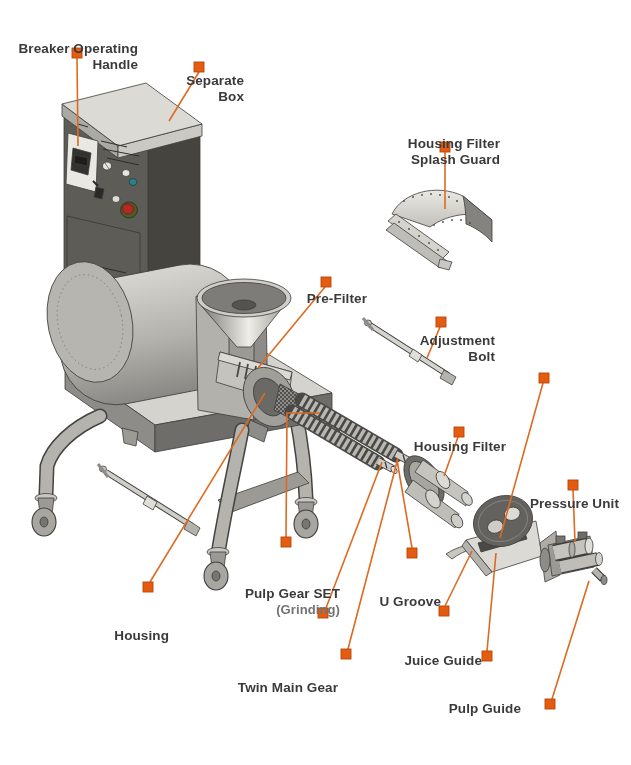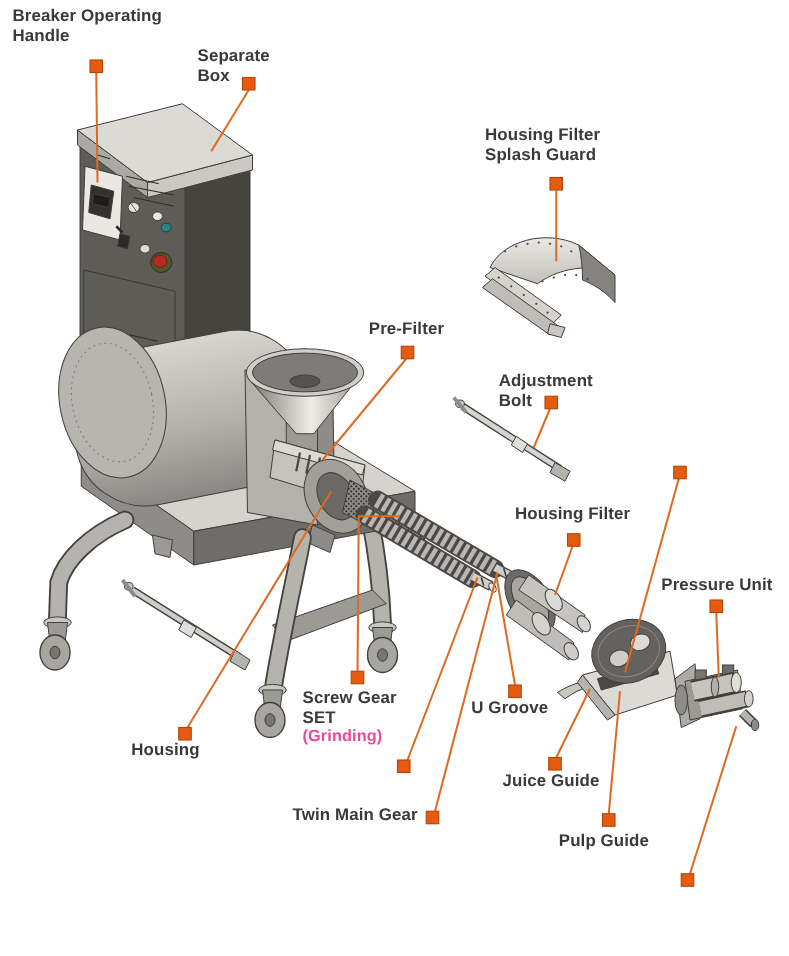--- a/index.html
+++ b/index.html
@@ -1,21 +1,21 @@
 <!DOCTYPE html>
 <html><head>
 <meta charset="utf-8">
 <style>
   html,body{margin:0;padding:0;background:#fff;}
   #stage{position:relative;width:631px;height:765px;background:#ffffff;overflow:hidden;
          font-family:"Liberation Sans",sans-serif;}
   #art{position:absolute;left:0;top:0;}
   .lbl{position:absolute;font-weight:bold;font-size:13.5px;line-height:1.16;color:#3a3a3a;
-       text-align:left;white-space:pre-line;letter-spacing:.1px;}
-  .lbl .sub{display:block;color:#ec4899;font-size:13px;}
+       text-align:right;white-space:pre-line;letter-spacing:.1px;margin-top:36px;}
+  .lbl .sub{display:block;color:#737373;font-size:13px;}
 </style>
 </head>
 <body>
 
 <div id="stage">
 
 <svg id="art" width="631" height="765" viewBox="0 0 631 765" xmlns="http://www.w3.org/2000/svg">
   <defs>
     <linearGradient id="gFunnel" x1="0" y1="0" x2="1" y2="0">
       <stop offset="0" stop-color="#757370"></stop>
@@ -287,20 +287,20 @@
 
 <div class="lbl" style="left:10px;top:5px;width:128px">Breaker Operating
 Handle</div>
 <div class="lbl" style="left:158px;top:37px;width:86px">Separate Box</div>
 <div class="lbl" style="left:388px;top:100px;width:112px">Housing Filter
 Splash Guard</div>
 <div class="lbl" style="left:295px;top:255px;width:72px">Pre-Filter</div>
 <div class="lbl" style="left:399px;top:297px;width:96px">Adjustment Bolt</div>
 <div class="lbl" style="left:412px;top:403px;width:94px">Housing Filter</div>
 <div class="lbl" style="left:529px;top:460px;width:90px">Pressure Unit</div>
-<div class="lbl" style="left:242px;top:550px;width:98px"><span>Screw Gear SET</span><span class="sub">(Grinding)</span></div>
+<div class="lbl" style="left:242px;top:550px;width:98px"><span>Pulp Gear SET</span><span class="sub">(Grinding)</span></div>
 <div class="lbl" style="left:377px;top:558px;width:64px">U Groove</div>
 <div class="lbl" style="left:105px;top:592px;width:64px">Housing</div>
 <div class="lbl" style="left:234px;top:644px;width:104px">Twin Main Gear</div>
 <div class="lbl" style="left:402px;top:617px;width:80px">Juice Guide</div>
 <div class="lbl" style="left:447px;top:665px;width:74px">Pulp Guide</div>
 
 </div>
 
 </body></html>

